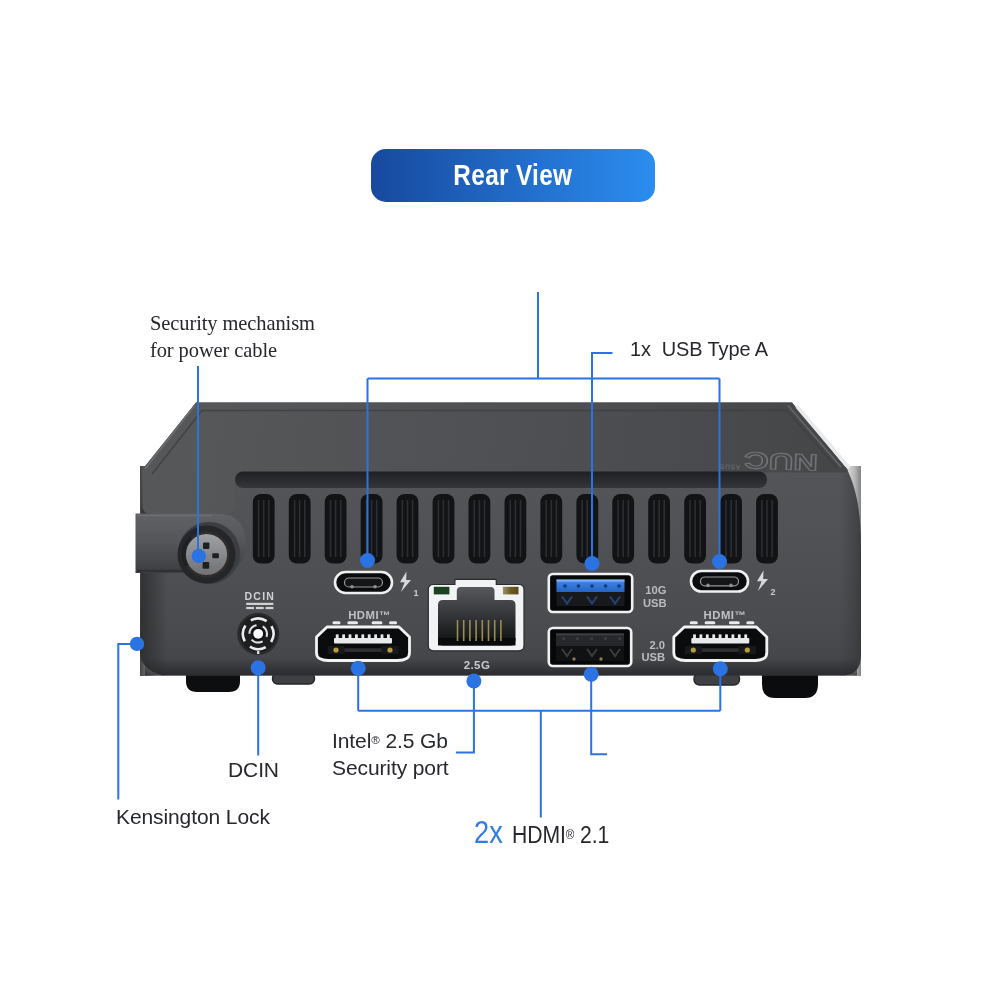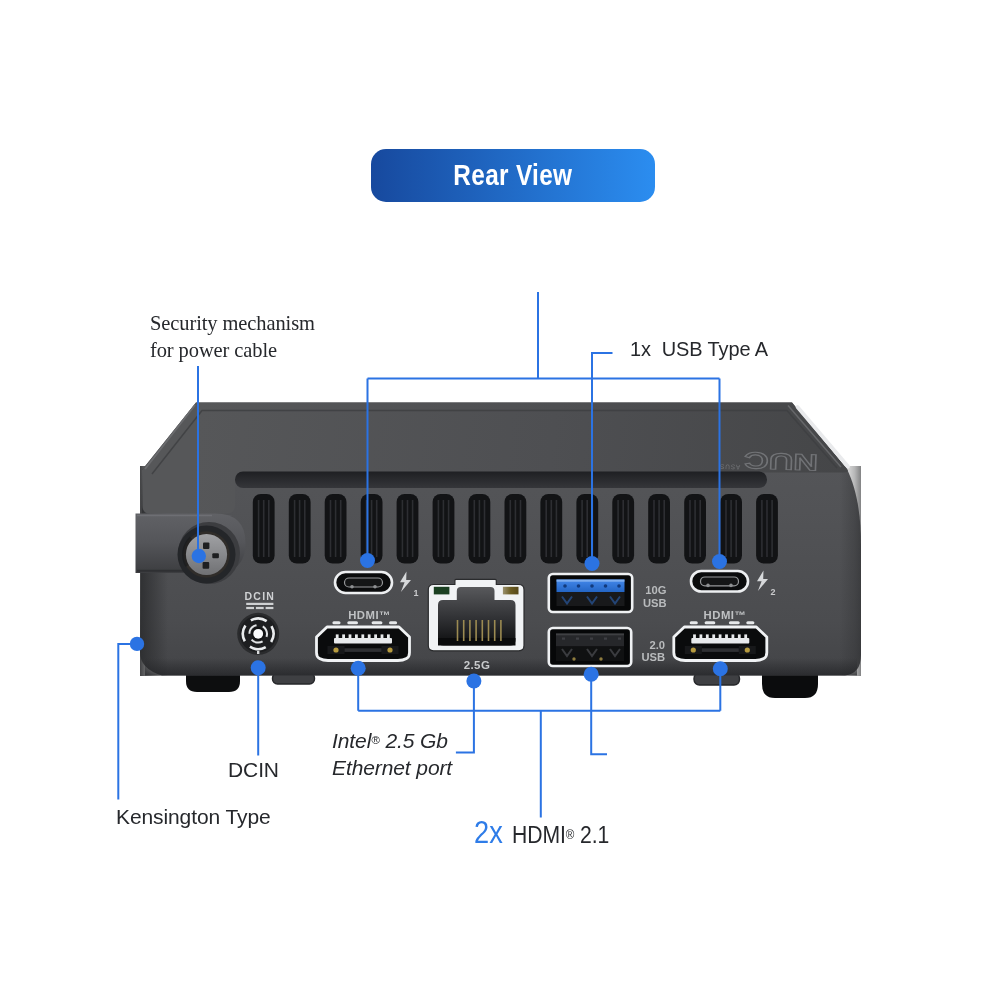--- a/index.html
+++ b/index.html
@@ -12,21 +12,21 @@
         display:flex;align-items:center;justify-content:center;}
   .lbl{position:absolute;font-size:21px;color:#26282C;letter-spacing:-0.1px;
        line-height:26.5px;white-space:pre;}
   .lbl span{display:inline-block;transform-origin:left top;}
   .lbl sup{font-size:0.55em;line-height:0;vertical-align:0.32em;letter-spacing:0;}
   #lbl-thunderbolt{left:456px;top:265px;}
   #lbl-security{left:150px;top:310px;font-family:Liberation Serif, serif;}
   #lbl-security span{transform:scaleX(0.975);}
   #lbl-usba{left:630px;top:336px;}
   #lbl-usba span{transform:scaleX(0.95);}
-  #lbl-ethernet{left:332px;top:728px;font-style:italic;}
+  #lbl-ethernet{left:332px;top:728px;}
   #lbl-usb32{left:609px;top:742px;}
   #lbl-usb32 span{transform:scaleX(0.93);}
   #lbl-kensington{left:116px;top:804px;}
   #lbl-hdmi{left:474px;top:815px;font-size:23px;line-height:34px;}
   #lbl-hdmi .big2x{font-size:32px;color:#2E7CE8;vertical-align:baseline;letter-spacing:0;
                    transform:scaleX(0.85);margin-right:-5.1px;}
   #lbl-hdmi .rest{margin-left:9.3px;transform:scaleX(0.92);}
   .pill span{display:inline-block;transform:scaleX(0.84);}
 </style>
 </head>
@@ -372,18 +372,18 @@
     <circle cx="591.2" cy="674.2" r="7.5"></circle>
   </g>
 </svg>
 
 <div class="pill">
       <span>Rear View</span>
     </div>
 
 <div class="lbl" id="lbl-security"><span>Security mechanism</span><br><span>for power cable</span></div>
 <div class="lbl" id="lbl-usba"><span>1x  USB Type A</span></div>
-<div class="lbl" id="lbl-ethernet"><span>Intel<sup>®</sup> 2.5 Gb</span><br><span>Ethernet port</span></div>
-<div class="lbl" id="lbl-kensington"><span>Kensington Type</span></div>
+<div class="lbl" id="lbl-ethernet"><span>Intel<sup>®</sup> 2.5 Gb</span><br><span>Security port</span></div>
+<div class="lbl" id="lbl-kensington"><span>Kensington Lock</span></div>
 <div class="lbl" id="lbl-dcin" style="left:228px;top:757px;"><span>DCIN</span></div>
 <div class="lbl" id="lbl-hdmi"><span class="big2x">2x</span><span class="rest">HDMI<sup>®</sup> 2.1</span></div>
 
 </div>
 
 </body></html>

